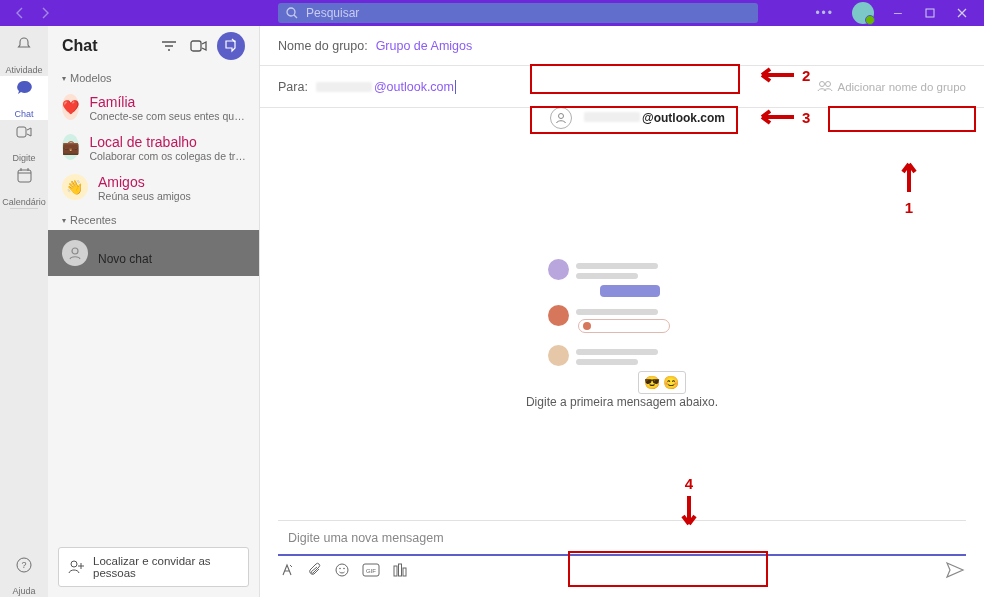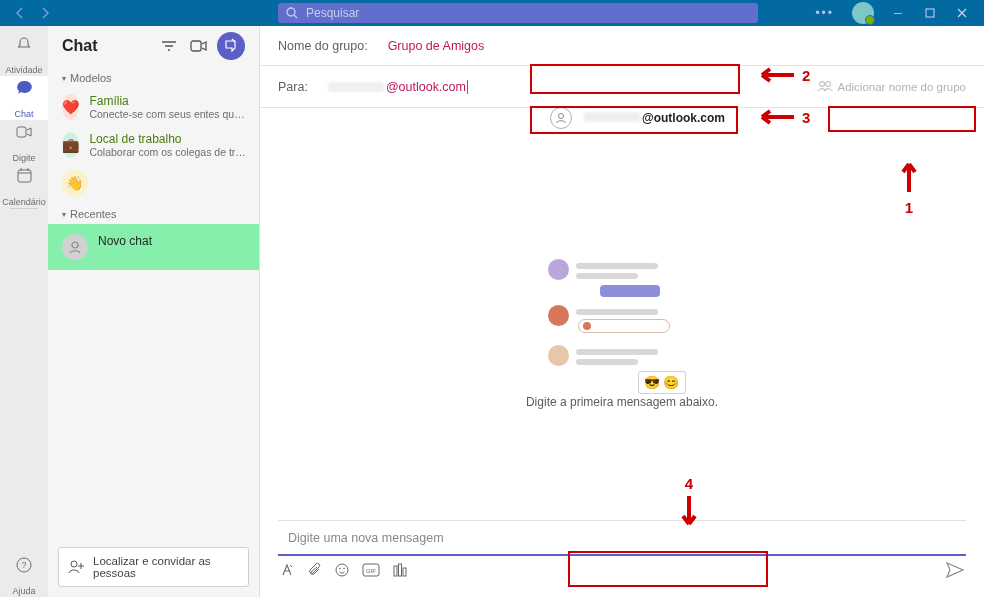--- a/index.html
+++ b/index.html
@@ -1,17 +1,17 @@
 <!DOCTYPE html>
 <html><head>
 <meta charset="utf-8">
 <style>
 *{box-sizing:border-box;margin:0;padding:0;font-family:"Segoe UI",Arial,sans-serif}
 body{width:984px;height:597px;overflow:hidden;background:#fff;font-size:12px;color:#252525}
-.titlebar{height:26px;background:#0369a1;display:flex;align-items:center;padding:0 6px;color:#fff}
+.titlebar{height:26px;background:#6d28d9;display:flex;align-items:center;padding:0 6px;color:#fff}
 .nav-btn{width:26px;height:20px;display:flex;align-items:center;justify-content:center;opacity:.6;cursor:pointer}
 .titlebar .search{flex:0 0 480px;margin-left:220px;height:20px;background:#616ecb;border-radius:3px;display:flex;align-items:center;padding:0 8px;color:#c8ccf0;font-size:12px}
 .titlebar .spacer{flex:1}
 .dots{letter-spacing:2px;padding:0 10px;color:#b8bde8;cursor:pointer}
 .avatar-top{width:22px;height:22px;border-radius:50%;background:#7cc7c7;position:relative;margin:0 8px;cursor:pointer}
 .avatar-top::after{content:"";position:absolute;right:-1px;bottom:-1px;width:8px;height:8px;border-radius:50%;background:#6bb700;border:1.5px solid #4c5ac2}
 .winbtn{width:32px;height:26px;display:flex;align-items:center;justify-content:center;color:#d0d3ef;cursor:pointer;font-size:11px}
 .main{display:flex;height:571px}
 .rail{width:48px;background:#ebebeb;display:flex;flex-direction:column;align-items:center;padding-top:6px;color:#6e6e6e;font-size:9px}
 .rail-item{width:48px;height:44px;display:flex;flex-direction:column;align-items:center;justify-content:center;cursor:pointer;gap:11px}
@@ -20,31 +20,31 @@
 .rail-divider{width:28px;height:1px;background:#d0d0d0}
 .rail .spacer{flex:1}
 .panel{width:212px;background:#f5f5f5;border-right:1px solid #e1e1e1;display:flex;flex-direction:column}
 .panel-head{height:40px;display:flex;align-items:center;padding:0 14px;font-size:16px;font-weight:600}
 .panel-head .fill{flex:1}
 .hbtn{width:24px;height:24px;display:flex;align-items:center;justify-content:center;margin-left:6px;color:#555;cursor:pointer}
 .hbtn.comp{width:28px;height:28px;border-radius:50%;background:#5b5fc7;color:#fff}
 .section-label{padding:6px 14px 4px;font-size:11px;color:#6e6e6e;display:flex;align-items:center;gap:4px}
 .tmpl{display:flex;padding:6px 14px;gap:10px;cursor:pointer}
 .tmpl .tico{width:26px;height:26px;border-radius:50%;display:flex;align-items:center;justify-content:center;font-size:14px}
-.tmpl .tname{font-size:12px;color:#4d7c0f}
+.tmpl .tname{font-size:14px;color:#be185d}
 .tmpl .tdesc{font-size:10.5px;color:#6e6e6e;max-width:158px;white-space:nowrap;overflow:hidden;text-overflow:ellipsis}
-.chat-item{display:flex;align-items:flex-start;gap:10px;padding:10px 14px;background:#86efac;cursor:pointer}
+.chat-item{display:flex;align-items:flex-end;gap:10px;padding:10px 14px;background:#737373;cursor:pointer}
 .pavatar{width:26px;height:26px;border-radius:50%;background:#d1d1d1;display:flex;align-items:center;justify-content:center;color:#8a8a8a}
 .panel-footer{margin-top:auto;padding:10px}
 .invite-btn{width:100%;border:1px solid #d1d1d1;border-radius:3px;background:#fff;padding:7px 10px;display:flex;align-items:center;gap:8px;font-size:11.5px;color:#444;cursor:pointer}
 .content{flex:1;position:relative;display:flex;flex-direction:column}
 .row{border-bottom:1px solid #e4e4e4;display:flex;align-items:center;height:40px;padding:0 18px;font-size:12.5px;color:#555}
 .row.to{height:42px}
-.row .lbl{margin-right:20px;color:#616161}
-.row .val{color:#be185d}
+.row .lbl{margin-right:8px;color:#616161}
+.row .val{color:#8b5cf6}
 .addgrp{margin-left:auto;color:#b3b3b3;display:flex;align-items:center;gap:6px;cursor:pointer;font-size:11.5px}
 .cursor{display:inline-block;width:1px;height:14px;background:#5b5fc7;vertical-align:middle;margin-left:1px}
 .suggest{position:absolute;top:81px;left:290px;display:flex;align-items:center;gap:12px;color:#242424}
 .suggest .sico{width:22px;height:22px;border:1.5px solid #b0b0b0;border-radius:50%;display:flex;align-items:center;justify-content:center;color:#8a8a8a}
 .blur{display:inline-block;width:56px;height:10px;background:#efefef;filter:blur(1.2px);border-radius:2px;margin-right:2px}
 .placeholder-area{flex:1;display:flex;flex-direction:column;align-items:center;justify-content:center;padding-top:40px}
 .illus{width:160px;height:130px;position:relative}
 .ihead{position:absolute;width:21px;height:21px;border-radius:50%}
 .iline{position:absolute;height:6px;border-radius:3px;background:#d8d8d8}
 .h1{background:#b8a6dd;top:0;left:6px}
@@ -196,20 +196,24 @@
       </div>
     <div class="tmpl">
       <div class="tico" style="background:#d1f0e5">💼</div>
       <div>
           <div class="tname">Local de trabalho</div>
           <div class="tdesc">Colaborar com os colegas de trabal...</div>
         </div>
       </div>
     <div class="tmpl">
       <div class="tico" style="background:#fff0c7">👋</div>
+      <div>
+          <div class="tname">Amigos</div>
+          <div class="tdesc">Reúna seus amigos</div>
+        </div>
       </div>
     <div class="section-label">
         <span style="font-size:8px">▾</span>
         <span>Recentes</span>
       </div>
     <div class="chat-item">
       <div class="pavatar">
           <svg width="14" height="14">
             <circle cx="7" cy="5" r="3" stroke="#8a8a8a" fill="none" stroke-width="1.2"></circle>
             <path d="M2 13c1-3 9-3 10 0" stroke="#8a8a8a" fill="none" stroke-width="1.2"></path>

